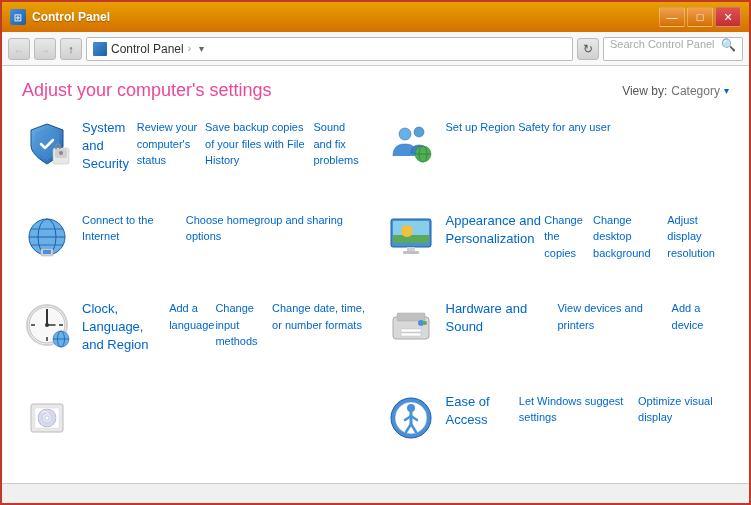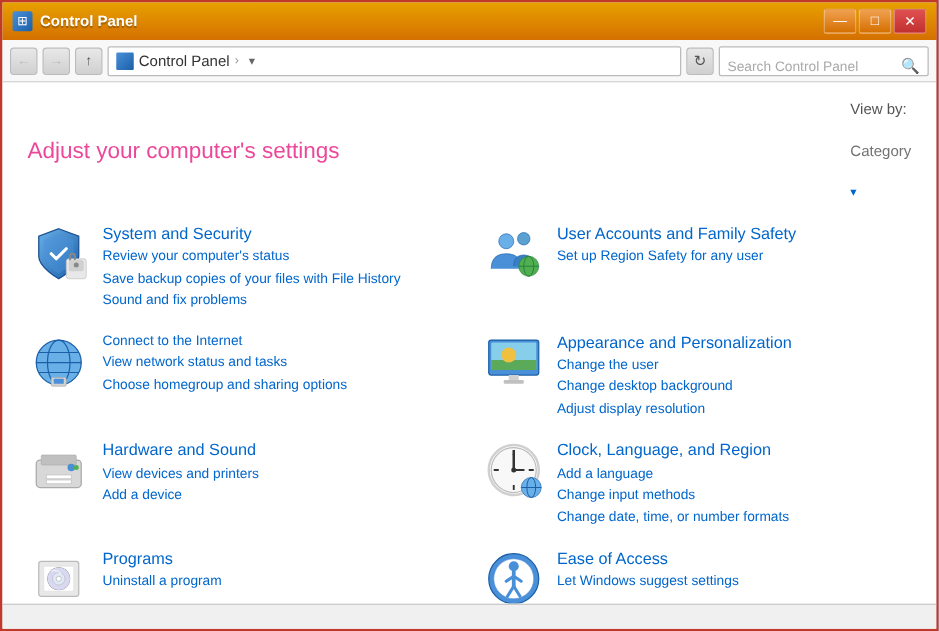--- a/index.html
+++ b/index.html
@@ -115,25 +115,25 @@
     .refresh-btn {
       width: 22px; height: 22px;
       background: linear-gradient(to bottom, #e8e8e8, #d0d0d0);
       border: 1px solid #bbb;
       border-radius: 3px;
       cursor: pointer;
       display: flex; align-items: center; justify-content: center;
       font-size: 12px; color: #555;
     }
     .search-box {
-      width: 168px; height: 24px;
+      width: 140px; height: 24px;
       background: white;
       border: 1px solid #bbb;
       border-radius: 2px;
-      display: flex; align-items: flex-end;
+      display: flex; align-items: flex-start;
       padding: 0 6px;
     }
     .search-icon-inner { color: #999; font-size: 12px; margin-left: auto; }
 
     
     .main-content {
       flex: 1;
       background: white;
       display: flex;
       flex-direction: column;
@@ -147,22 +147,22 @@
       justify-content: space-between;
       align-items: center;
       flex-shrink: 0;
     }
     .page-title-text {
       font-size: 18px;
       color: #ec4899;
       font-weight: 300;
     }
     .view-by {
-      display: flex; align-items: flex-start; gap: 20px;
-      font-size: 12px; color: #555; flex-direction: column;
+      display: flex; align-items: center; gap: 4px;
+      font-size: 12px; color: #555;
     }
     .view-by-label { color: #555; }
     .view-by-value { color: #737373; cursor: pointer; }
     .view-by-chevron { color: #0066cc; font-size: 10px; }
 
     
     .categories-grid {
       flex: 1;
       display: grid;
       grid-template-columns: 1fr 1fr;
@@ -175,21 +175,21 @@
       display: flex;
       align-items: flex-start;
       padding: 8px 10px;
       gap: 10px;
     }
     .category-icon {
       width: 50px; height: 50px;
       flex-shrink: 0;
       display: flex; align-items: center; justify-content: center;
     }
-    .category-text { display: flex; flex-direction: column; gap: 1px; }
+    .category-text { display: flex; gap: 1px; }
     .category-title {
       font-size: 13px;
       color: #0066cc;
       font-weight: 400;
       cursor: pointer;
       line-height: 1.4;
     }
     .category-link {
       font-size: 11px;
       color: #0066cc;
@@ -294,64 +294,90 @@
             <path d="M6 36 C6 28 10 24 18 24 C26 24 30 28 30 36" fill="#4a90d8" stroke="#1a5fa8" stroke-width="0.5"></path>
             <circle cx="32" cy="12" r="5" fill="#5aa0d0" stroke="#1a5fa8" stroke-width="0.5"></circle>
             <path d="M24 34 C24 28 27 25 32 25 C37 25 40 28 40 34" fill="#3a80c0" stroke="#1a5fa8" stroke-width="0.5"></path>
 
             <circle cx="36" cy="34" r="8" fill="#50b050" stroke="#2a8040" stroke-width="0.5"></circle>
             <ellipse cx="36" cy="34" rx="4" ry="8" fill="none" stroke="#2a8040" stroke-width="0.8"></ellipse>
             <line x1="28" y1="34" x2="44" y2="34" stroke="#2a8040" stroke-width="0.8"></line>
           </svg>
         </div>
         <div class="category-text">
-          <span class="category-title">User Accounts and Family Safety</span>
           <span class="category-link">Set up Region Safety for any user</span>
         </div>
       </div>
 
       <div class="category-item">
         <div class="category-icon">
           <svg width="48" height="48" viewBox="0 0 48 48">
             <circle cx="24" cy="24" r="18" fill="#6ab0e8" stroke="#1a5fa8" stroke-width="1"></circle>
             <ellipse cx="24" cy="24" rx="9" ry="18" fill="none" stroke="#1a5fa8" stroke-width="1"></ellipse>
             <line x1="6" y1="24" x2="42" y2="24" stroke="#1a5fa8" stroke-width="1"></line>
             <line x1="8" y1="16" x2="40" y2="16" stroke="#1a5fa8" stroke-width="0.8"></line>
             <line x1="8" y1="32" x2="40" y2="32" stroke="#1a5fa8" stroke-width="0.8"></line>
 
             <rect x="18" y="36" width="12" height="7" rx="1" fill="#d0d0d0" stroke="#aaa" stroke-width="0.5"></rect>
             <rect x="20" y="37" width="8" height="4" rx="0.5" fill="#4a90d8"></rect>
           </svg>
         </div>
         <div class="category-text">
           <span class="category-link">Connect to the Internet</span>
-          <span class="category-link">View network status and tasks</span>
           <span class="category-link">Choose homegroup and sharing options</span>
         </div>
       </div>
 
       <div class="category-item">
         <div class="category-icon">
           <svg width="48" height="48" viewBox="0 0 48 48">
 
             <rect x="4" y="6" width="40" height="28" rx="2" fill="#4a90d8" stroke="#1a5fa8" stroke-width="1"></rect>
             <rect x="6" y="8" width="36" height="22" rx="1" fill="#87ceeb"></rect>
 
             <rect x="6" y="22" width="36" height="8" fill="#5aaa5a"></rect>
             <circle cx="20" cy="18" r="6" fill="#f0c040"></circle>
 
             <rect x="20" y="34" width="8" height="4" fill="#d0d0d0"></rect>
             <rect x="16" y="38" width="16" height="3" rx="1" fill="#c0c0c0"></rect>
           </svg>
         </div>
         <div class="category-text">
           <span class="category-title">Appearance and Personalization</span>
-          <span class="category-link">Change the user</span>
+          <span class="category-link">Change the copies</span>
           <span class="category-link">Change desktop background</span>
           <span class="category-link">Adjust display resolution</span>
+        </div>
+      </div>
+
+      <div class="category-item">
+        <div class="category-icon">
+          <svg width="48" height="48" viewBox="0 0 48 48">
+            <circle cx="24" cy="24" r="20" fill="white" stroke="#d0d0d0" stroke-width="2"></circle>
+            <circle cx="24" cy="24" r="18" fill="#f8f8f8" stroke="#bbb" stroke-width="1"></circle>
+
+            <line x1="24" y1="8" x2="24" y2="12" stroke="#333" stroke-width="2"></line>
+            <line x1="24" y1="36" x2="24" y2="40" stroke="#333" stroke-width="1.5"></line>
+            <line x1="8" y1="24" x2="12" y2="24" stroke="#333" stroke-width="1.5"></line>
+            <line x1="36" y1="24" x2="40" y2="24" stroke="#333" stroke-width="1.5"></line>
+
+            <line x1="24" y1="24" x2="24" y2="12" stroke="#333" stroke-width="2" stroke-linecap="round"></line>
+            <line x1="24" y1="24" x2="32" y2="24" stroke="#333" stroke-width="1.5" stroke-linecap="round"></line>
+            <circle cx="24" cy="24" r="2" fill="#333"></circle>
+
+            <circle cx="38" cy="38" r="8" fill="#6ab0e8" stroke="#1a5fa8" stroke-width="0.5"></circle>
+            <ellipse cx="38" cy="38" rx="3.5" ry="8" fill="none" stroke="#1a5fa8" stroke-width="0.8"></ellipse>
+            <line x1="30" y1="38" x2="46" y2="38" stroke="#1a5fa8" stroke-width="0.8"></line>
+          </svg>
+        </div>
+        <div class="category-text">
+          <span class="category-title">Clock, Language, and Region</span>
+          <span class="category-link">Add a language</span>
+          <span class="category-link">Change input methods</span>
+          <span class="category-link">Change date, time, or number formats</span>
         </div>
       </div>
 
       <div class="category-item">
         <div class="category-icon">
           <svg width="48" height="48" viewBox="0 0 48 48">
 
             <rect x="6" y="16" width="36" height="22" rx="3" fill="#d8d8d8" stroke="#aaa" stroke-width="1"></rect>
             <rect x="10" y="12" width="28" height="8" rx="1" fill="#c0c0c0" stroke="#aaa" stroke-width="0.5"></rect>
             <rect x="14" y="28" width="20" height="3" fill="white" stroke="#bbb" stroke-width="0.5"></rect>
@@ -363,63 +389,31 @@
         <div class="category-text">
           <span class="category-title">Hardware and Sound</span>
           <span class="category-link">View devices and printers</span>
           <span class="category-link">Add a device</span>
         </div>
       </div>
 
       <div class="category-item">
         <div class="category-icon">
           <svg width="48" height="48" viewBox="0 0 48 48">
-            <circle cx="24" cy="24" r="20" fill="white" stroke="#d0d0d0" stroke-width="2"></circle>
-            <circle cx="24" cy="24" r="18" fill="#f8f8f8" stroke="#bbb" stroke-width="1"></circle>
-
-            <line x1="24" y1="8" x2="24" y2="12" stroke="#333" stroke-width="2"></line>
-            <line x1="24" y1="36" x2="24" y2="40" stroke="#333" stroke-width="1.5"></line>
-            <line x1="8" y1="24" x2="12" y2="24" stroke="#333" stroke-width="1.5"></line>
-            <line x1="36" y1="24" x2="40" y2="24" stroke="#333" stroke-width="1.5"></line>
-
-            <line x1="24" y1="24" x2="24" y2="12" stroke="#333" stroke-width="2" stroke-linecap="round"></line>
-            <line x1="24" y1="24" x2="32" y2="24" stroke="#333" stroke-width="1.5" stroke-linecap="round"></line>
-            <circle cx="24" cy="24" r="2" fill="#333"></circle>
-
-            <circle cx="38" cy="38" r="8" fill="#6ab0e8" stroke="#1a5fa8" stroke-width="0.5"></circle>
-            <ellipse cx="38" cy="38" rx="3.5" ry="8" fill="none" stroke="#1a5fa8" stroke-width="0.8"></ellipse>
-            <line x1="30" y1="38" x2="46" y2="38" stroke="#1a5fa8" stroke-width="0.8"></line>
-          </svg>
-        </div>
-        <div class="category-text">
-          <span class="category-title">Clock, Language, and Region</span>
-          <span class="category-link">Add a language</span>
-          <span class="category-link">Change input methods</span>
-          <span class="category-link">Change date, time, or number formats</span>
-        </div>
-      </div>
-
-      <div class="category-item">
-        <div class="category-icon">
-          <svg width="48" height="48" viewBox="0 0 48 48">
 
             <rect x="8" y="10" width="32" height="28" rx="2" fill="#e8e8e8" stroke="#bbb" stroke-width="1"></rect>
             <rect x="12" y="14" width="24" height="20" rx="1" fill="white" stroke="#ddd" stroke-width="0.5"></rect>
 
             <circle cx="24" cy="24" r="9" fill="linear-gradient(135deg,#ddd,#aaa)" stroke="#bbb" stroke-width="0.5"></circle>
             <circle cx="24" cy="24" r="9" fill="#d8d8f0"></circle>
             <circle cx="24" cy="24" r="5" fill="#e0e8f8" stroke="#bbb" stroke-width="0.5"></circle>
             <circle cx="24" cy="24" r="2" fill="white" stroke="#aaa" stroke-width="0.5"></circle>
 
             <path d="M18 18 Q22 16 26 20" stroke="white" stroke-width="1" fill="none" opacity="0.7"></path>
           </svg>
-        </div>
-        <div class="category-text">
-          <span class="category-title">Programs</span>
-          <span class="category-link">Uninstall a program</span>
         </div>
       </div>
 
       <div class="category-item">
         <div class="category-icon">
           <svg width="48" height="48" viewBox="0 0 48 48">
 
             <circle cx="24" cy="24" r="20" fill="#4a90d8" stroke="#1a5fa8" stroke-width="1"></circle>
             <circle cx="24" cy="24" r="16" fill="white" stroke="#4a90d8" stroke-width="0.5"></circle>
 
@@ -427,20 +421,21 @@
             <line x1="24" y1="18" x2="24" y2="30" stroke="#4a90d8" stroke-width="3" stroke-linecap="round"></line>
             <line x1="24" y1="22" x2="18" y2="26" stroke="#4a90d8" stroke-width="2.5" stroke-linecap="round"></line>
             <line x1="24" y1="22" x2="30" y2="26" stroke="#4a90d8" stroke-width="2.5" stroke-linecap="round"></line>
             <line x1="24" y1="30" x2="19" y2="38" stroke="#4a90d8" stroke-width="2.5" stroke-linecap="round"></line>
             <line x1="24" y1="30" x2="29" y2="38" stroke="#4a90d8" stroke-width="2.5" stroke-linecap="round"></line>
           </svg>
         </div>
         <div class="category-text">
           <span class="category-title">Ease of Access</span>
           <span class="category-link">Let Windows suggest settings</span>
+          <span class="category-link">Optimize visual display</span>
         </div>
       </div>
 
     </div>
   </div>
 
   <div class="status-bar">
   </div>
 
 </div>

